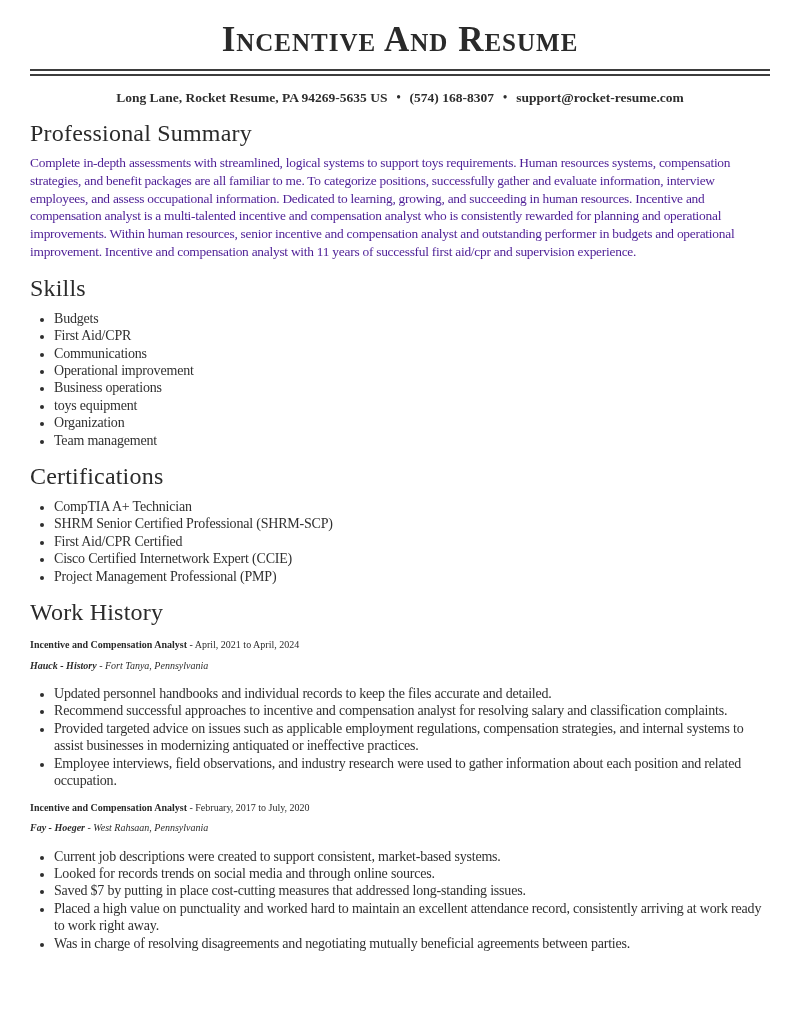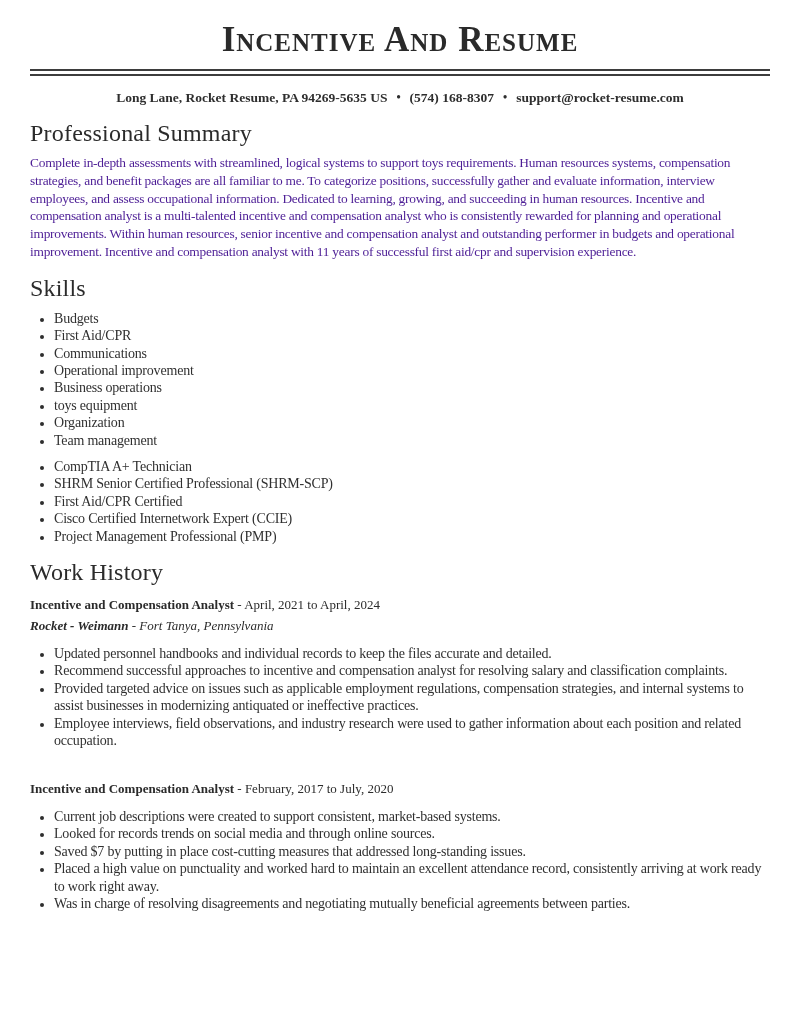--- a/index.html
+++ b/index.html
@@ -20,23 +20,23 @@
   .contact .sep{display:inline-block;margin:0 9px;font-size:12px;vertical-align:1px;color:#2e2e2e;}
   h2{margin:14px 0 0;font-size:24px;line-height:26px;font-weight:400;color:#2b2b2b;letter-spacing:0.2px;}
   .summary{
     margin:8px 0 0;font-size:13.4px;line-height:17.8px;letter-spacing:-0.25px;color:#4c1d95;
   }
   ul{margin:9px 0 0;padding-left:24px;}
   li{font-size:14px;line-height:17.4px;letter-spacing:-0.2px;color:#303030;}
   li::marker{color:#2e2e2e;font-size:12px;}
   .skills-cols{display:flex;}
   .skills-cols ul{flex:1;margin-top:9px;}
-  .work-history .job{margin-top:29px;}
+  .work-history .job{margin-top:8px;}
   .work-history .job.first{margin-top:10px;}
-  .job-line{margin:0;font-size:13px;line-height:20.5px;color:#2b2b2b;}
+  .job-line{margin:0;font-size:10px;line-height:20.5px;color:#2b2b2b;}
   .jt,.jc{font-weight:700;}
   .company-line{font-style:italic;}
 </style>
 </head>
 <body>
 
 <div class="page">
 
   <h1>Incentive And Resume</h1>
 
@@ -56,44 +56,46 @@
       <li>First Aid/CPR</li>
       <li>Communications</li>
       <li>Operational improvement</li>
       <li>Business operations</li>
       <li>toys equipment</li>
       <li>Organization</li>
       <li>Team management</li>
     </ul>
   </div>
 
+  <h2>Certifications</h2>
   <ul>
     <li>CompTIA A+ Technician</li>
     <li>SHRM Senior Certified Professional (SHRM-SCP)</li>
     <li>First Aid/CPR Certified</li>
     <li>Cisco Certified Internetwork Expert (CCIE)</li>
     <li>Project Management Professional (PMP)</li>
   </ul>
 
   <h2>Work History</h2>
   <div class="work-history">
 
     <div class="job first">
       <p class="job-line"><span class="jt">Incentive and Compensation Analyst</span><span> - April, 2021 to April, 2024</span></p>
-      <p class="job-line company-line"><span class="jc">Rocket - Weimann</span><span> - Fort Tanya, Pennsylvania</span></p>
+      <p class="job-line company-line"><span class="jc">Hauck - History</span><span> - Fort Tanya, Pennsylvania</span></p>
       <ul>
         <li>Updated personnel handbooks and individual records to keep the files accurate and detailed.</li>
         <li>Recommend successful approaches to incentive and compensation analyst for resolving salary and classification complaints.</li>
         <li>Provided targeted advice on issues such as applicable employment regulations, compensation strategies, and internal systems to assist businesses in modernizing antiquated or ineffective practices.</li>
         <li>Employee interviews, field observations, and industry research were used to gather information about each position and related occupation.</li>
       </ul>
     </div>
 
     <div class="job">
       <p class="job-line"><span class="jt">Incentive and Compensation Analyst</span><span> - February, 2017 to July, 2020</span></p>
+      <p class="job-line company-line"><span class="jc">Fay - Hoeger</span><span> - West Rahsaan, Pennsylvania</span></p>
       <ul>
         <li>Current job descriptions were created to support consistent, market-based systems.</li>
         <li>Looked for records trends on social media and through online sources.</li>
         <li>Saved $7 by putting in place cost-cutting measures that addressed long-standing issues.</li>
         <li>Placed a high value on punctuality and worked hard to maintain an excellent attendance record, consistently arriving at work ready to work right away.</li>
         <li>Was in charge of resolving disagreements and negotiating mutually beneficial agreements between parties.</li>
       </ul>
     </div>
 
 

